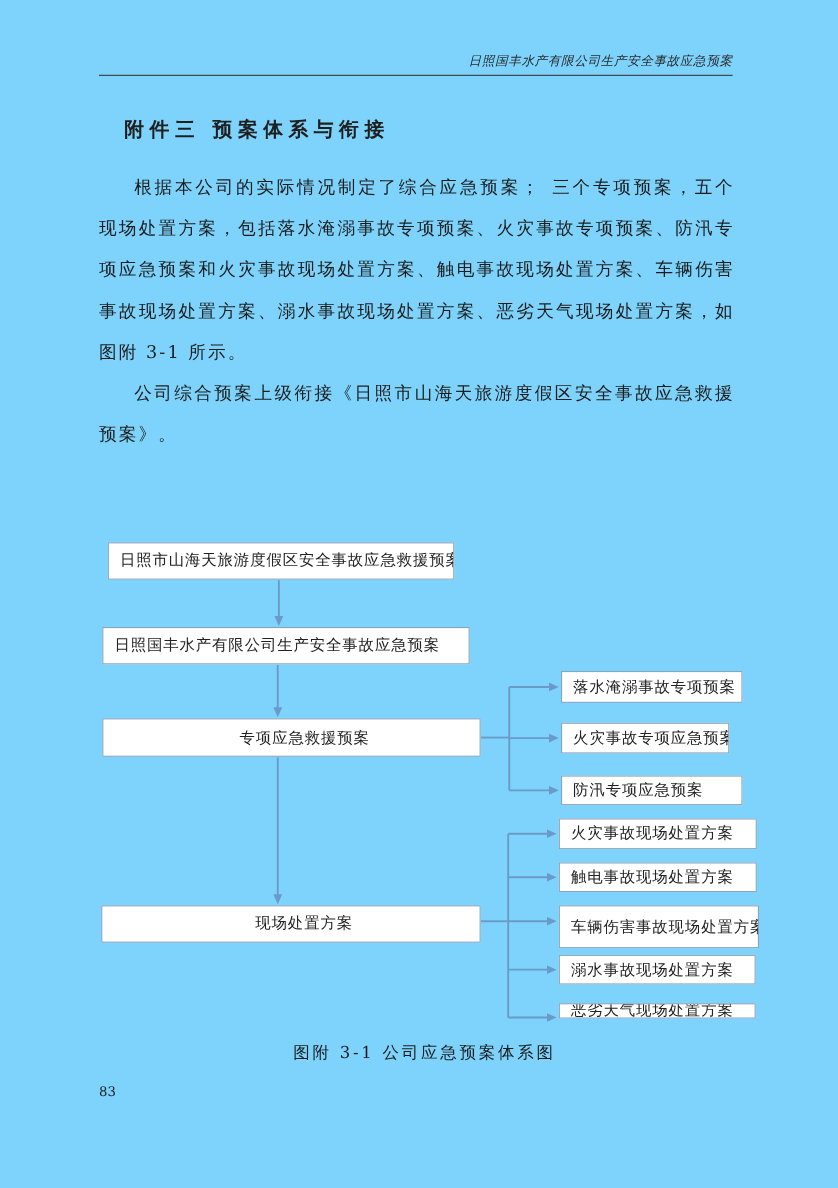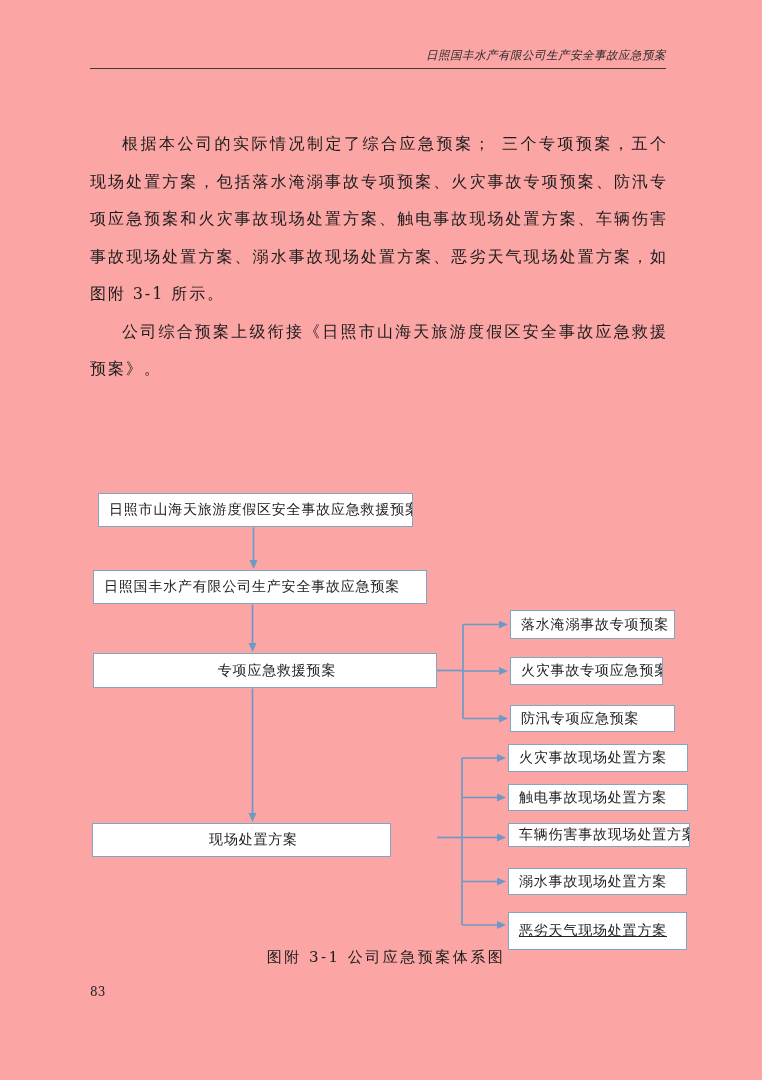--- a/index.html
+++ b/index.html
@@ -4,21 +4,21 @@
 <style>
   * { margin: 0; padding: 0; box-sizing: border-box; }
   html, body { background: #e9e9e9; }
   body { font-family: "DejaVu Serif", "Liberation Serif", serif; }
 
   .page {
     position: relative;
     width: 762px;
     height: 1080px;
     margin: 0 auto;
-    background: #fca5a5;
+    background: #7dd3fc;
     overflow: hidden;
     color: #1f1f1f;
   }
 
   
   .header-text {
     position: absolute;
     left: 90px; top: 48px; width: 576px;
     text-align: right;
     font-style: italic;
@@ -68,31 +68,31 @@
     white-space: nowrap;
     overflow: hidden;
     padding-left: 24px;
   }
   .flow-box.pad  { padding-left: 10px; justify-content: flex-start; }
   .flow-box.mid  { justify-content: center; }
 
   .n-city    { left:  98px; top: 493px; width: 315px; height: 34px; }
   .n-company { left:  93px; top: 570px; width: 334px; height: 34px; }
   .n-special { left:  93px; top: 653px; width: 344px; height: 35px; }
-  .n-onsite  { left:  92px; top: 823px; width: 299px; height: 34px; }
+  .n-onsite  { left:  92px; top: 823px; width: 345px; height: 34px; }
 
   .n-a1 { left: 510px; top: 610px; width: 165px; height: 29px; }
   .n-a2 { left: 510px; top: 657px; width: 153px; height: 28px; }
   .n-a3 { left: 510px; top: 705px; width: 165px; height: 27px; }
 
   .n-b1 { left: 508px; top: 744px; width: 180px; height: 28px; }
   .n-b2 { left: 508px; top: 784px; width: 180px; height: 27px; }
-  .n-b3 { left: 508px; top: 823px; width: 182px; height: 24px; }
+  .n-b3 { left: 508px; top: 823px; width: 182px; height: 39px; }
   .n-b4 { left: 508px; top: 868px; width: 179px; height: 27px; }
-  .n-b5 { left: 508px; top: 912px; width: 179px; height: 38px; text-decoration: underline; }
+  .n-b5 { left: 508px; top: 912px; width: 179px; height: 14px; }
 
   .connector-layer {
     position: absolute;
     left: 0; top: 0; width: 762px; height: 1080px;
     pointer-events: none;
   }
 
   
   .figure-caption {
     position: absolute;
@@ -113,20 +113,21 @@
 </style>
 </head>
 <body>
 
 <div class="page">
 
   <div class="header-text">日照国丰水产有限公司生产安全事故应急预案</div>
   <div class="header-rule"></div>
 
   <div class="content">
+    <div class="doc-title">附件三 预案体系与衔接</div>
     <div class="paragraphs">
       <p>根据本公司的实际情况制定了综合应急预案； 三个专项预案，五个现场处置方案，包括落水淹溺事故专项预案、火灾事故专项预案、防汛专项应急预案和火灾事故现场处置方案、触电事故现场处置方案、车辆伤害事故现场处置方案、溺水事故现场处置方案、恶劣天气现场处置方案，如图附 3-1 所示。</p>
       <p>公司综合预案上级衔接《日照市山海天旅游度假区安全事故应急救援预案》。</p>
     </div>
   </div>
 
   <svg class="connector-layer" width="762" height="1080" viewBox="0 0 762 1080" xmlns="http://www.w3.org/2000/svg">
     <defs>
       <marker id="arrow" markerUnits="userSpaceOnUse" markerWidth="10" markerHeight="9" refX="2" refY="4" orient="auto">
         <path d="M0,0 L9,4 L0,8 Z" fill="#6b9ac8"></path>

